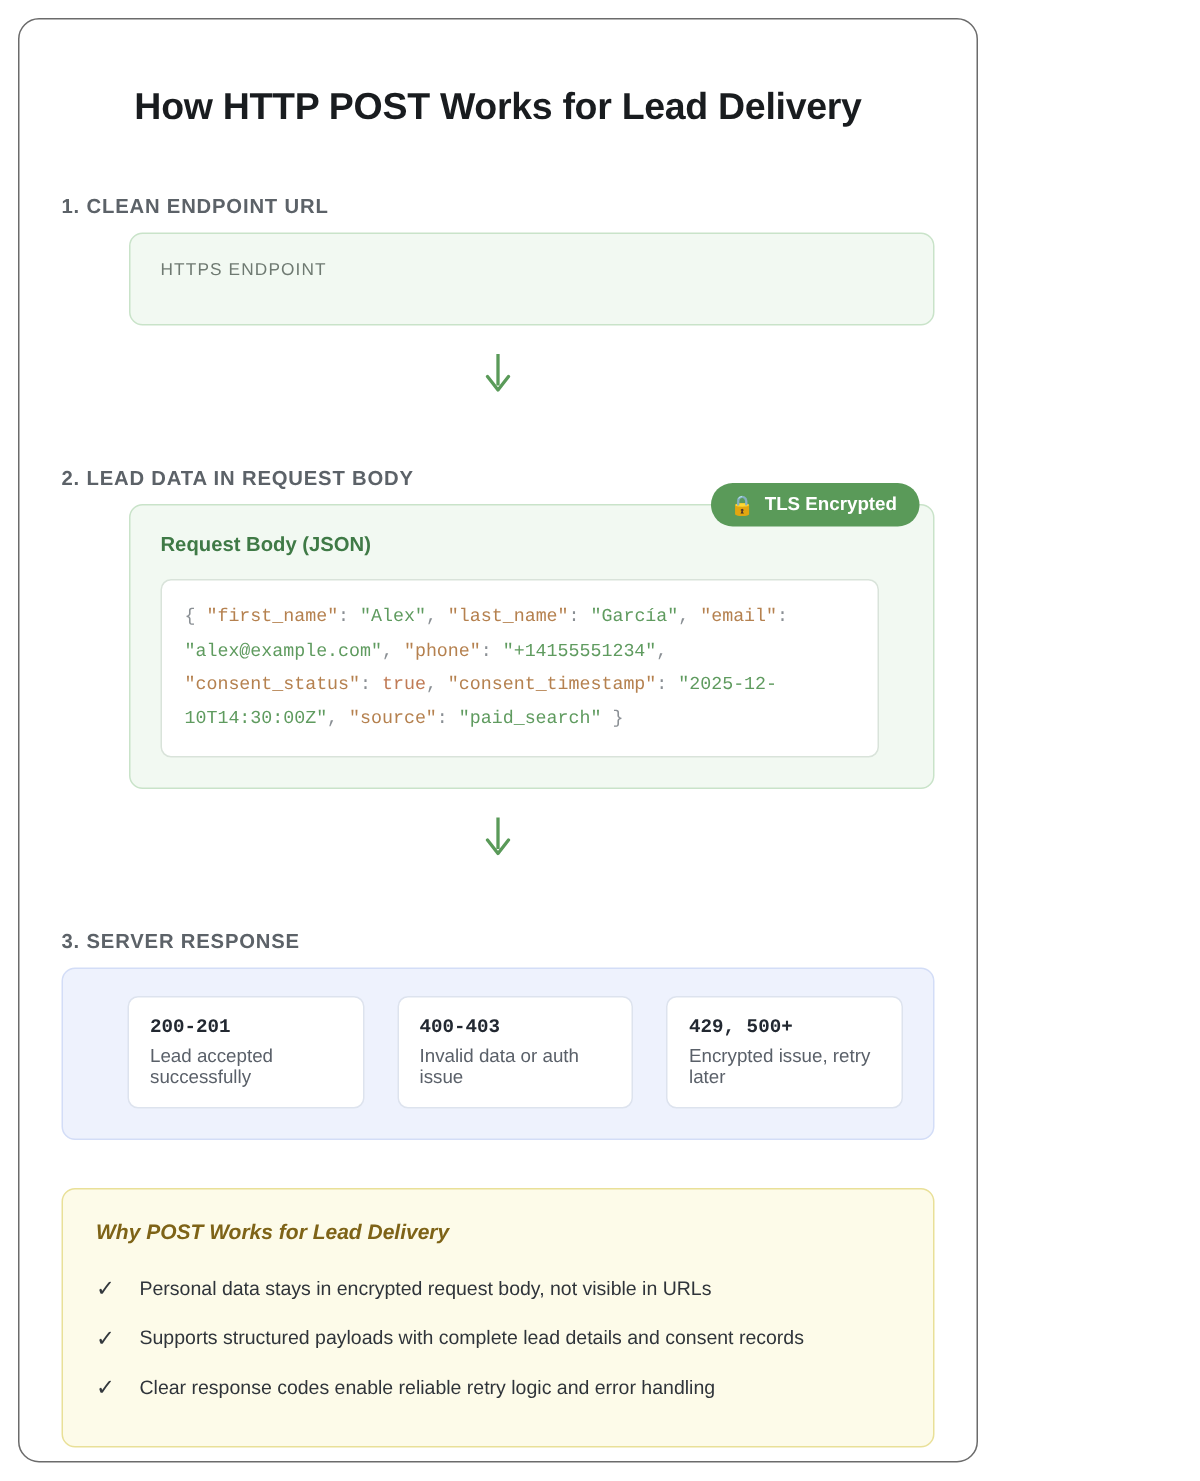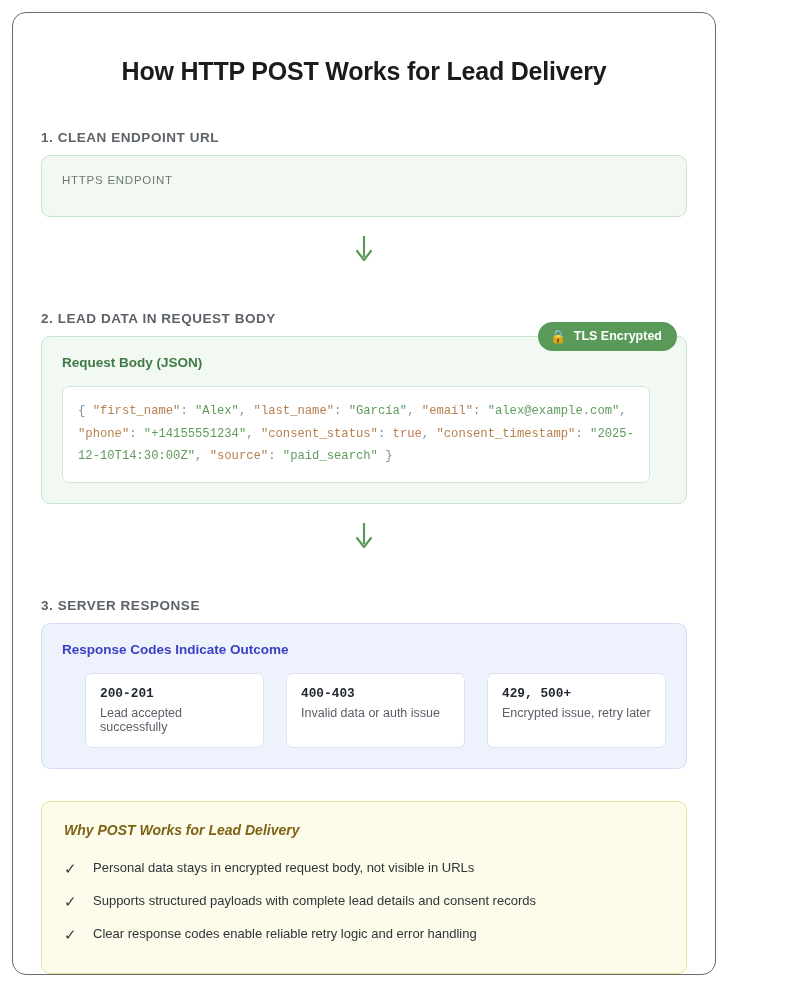--- a/index.html
+++ b/index.html
@@ -8,21 +8,21 @@
     padding: 0;
     background: #ffffff;
     width: 800px;
     height: 987px;
     font-family: "Liberation Sans", sans-serif;
   }
   .frame {
     position: absolute;
     left: 12px;
     top: 12px;
-    width: 704px;
+    width: 640px;
     height: 963px;
     border: 1.5px solid #6b6b6b;
     border-radius: 14px;
     background: #ffffff;
     overflow: hidden;
   }
   .inner {
     padding: 28px 28px 0 28px;
   }
   .page-title {
@@ -43,20 +43,21 @@
   .step-label.s2 { margin-top: 38px; }
   .step-label.s3 { margin-top: 38px; }
 
   
   .green-panel {
     background: #f2f9f2;
     border: 1px solid #c9e3c9;
     border-radius: 9px;
     padding: 18px 36px 20px 20px;
     position: relative;
+    margin-left: 45px;
   }
   .endpoint-label {
     font-size: 11.5px;
     font-weight: normal;
     color: #6f7a72;
     letter-spacing: 0.75px;
     margin-bottom: 10px;
   }
   .endpoint-box {
     background: #ffffff;
@@ -229,21 +230,20 @@
       <span>
         <svg width="22" height="30" viewBox="0 0 22 30">
           <line x1="11" y1="2" x2="11" y2="23" stroke="#5a9a59" stroke-width="2.2"></line>
           <polyline points="4,17 11,26 18,17" fill="none" stroke="#5a9a59" stroke-width="2.2" stroke-linecap="round" stroke-linejoin="round"></polyline>
         </svg>
       </span>
     </div>
 
     <div class="step-label s3">3. SERVER RESPONSE</div>
     <div class="blue-panel">
-      <div class="blue-title">Response Codes Indicate Outcome</div>
       <div class="codes-row" id="codes-row">
           <div class="code-card">
             <div class="code-num">200-201</div>
             <div class="code-desc">Lead accepted successfully</div>
           </div>
           <div class="code-card">
             <div class="code-num">400-403</div>
             <div class="code-desc">Invalid data or auth issue</div>
           </div>
           <div class="code-card">

